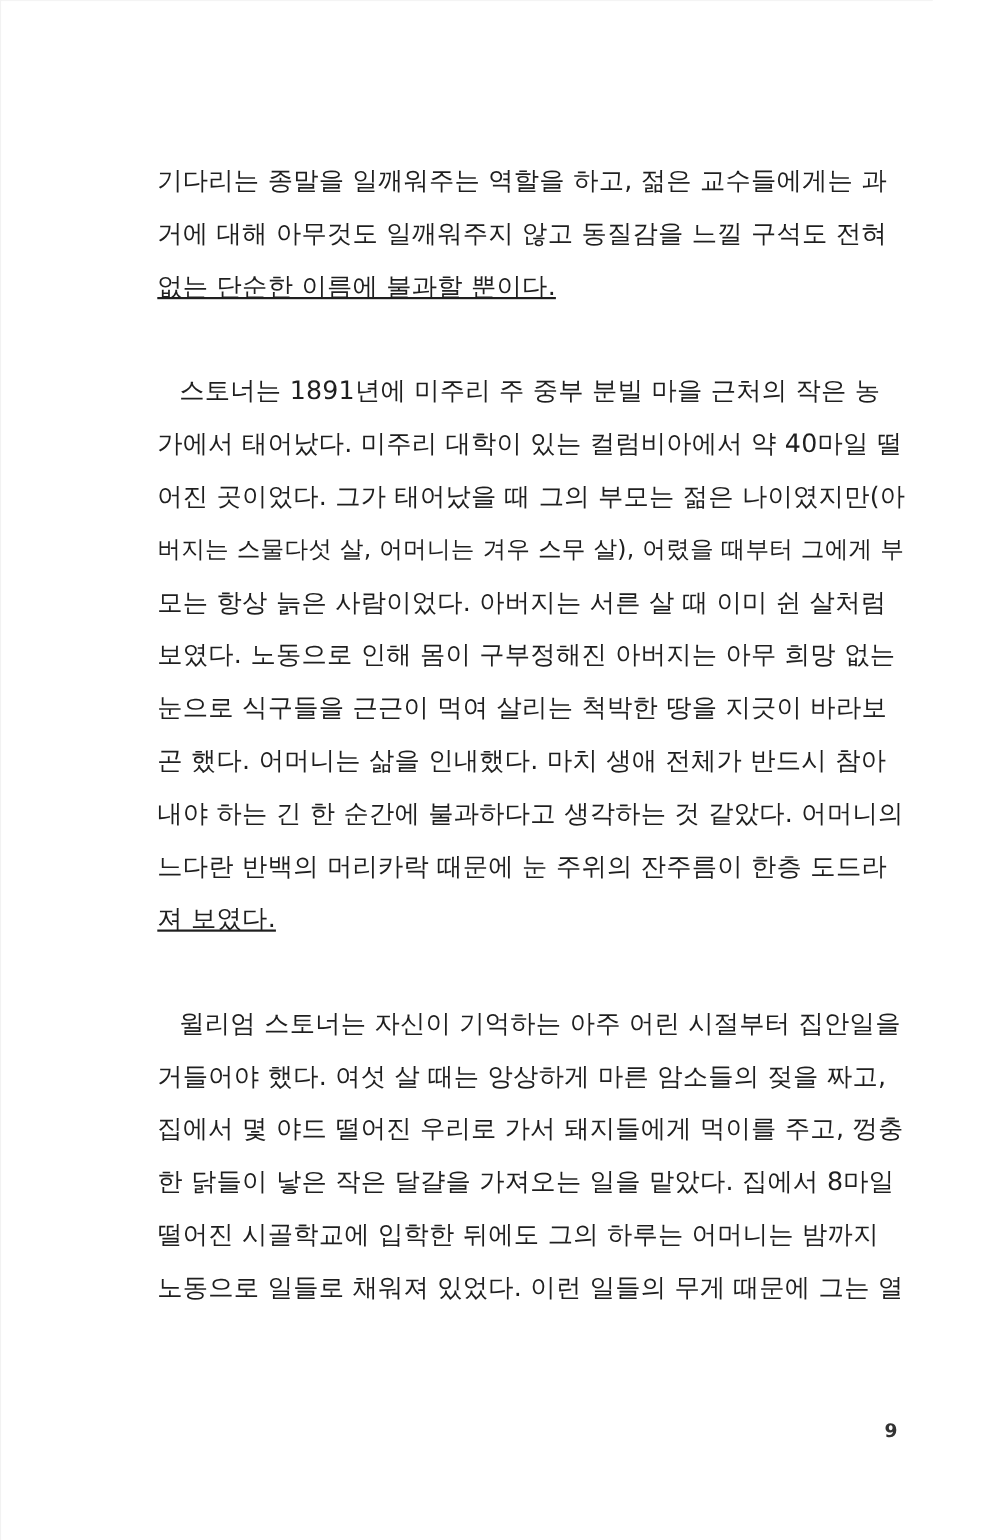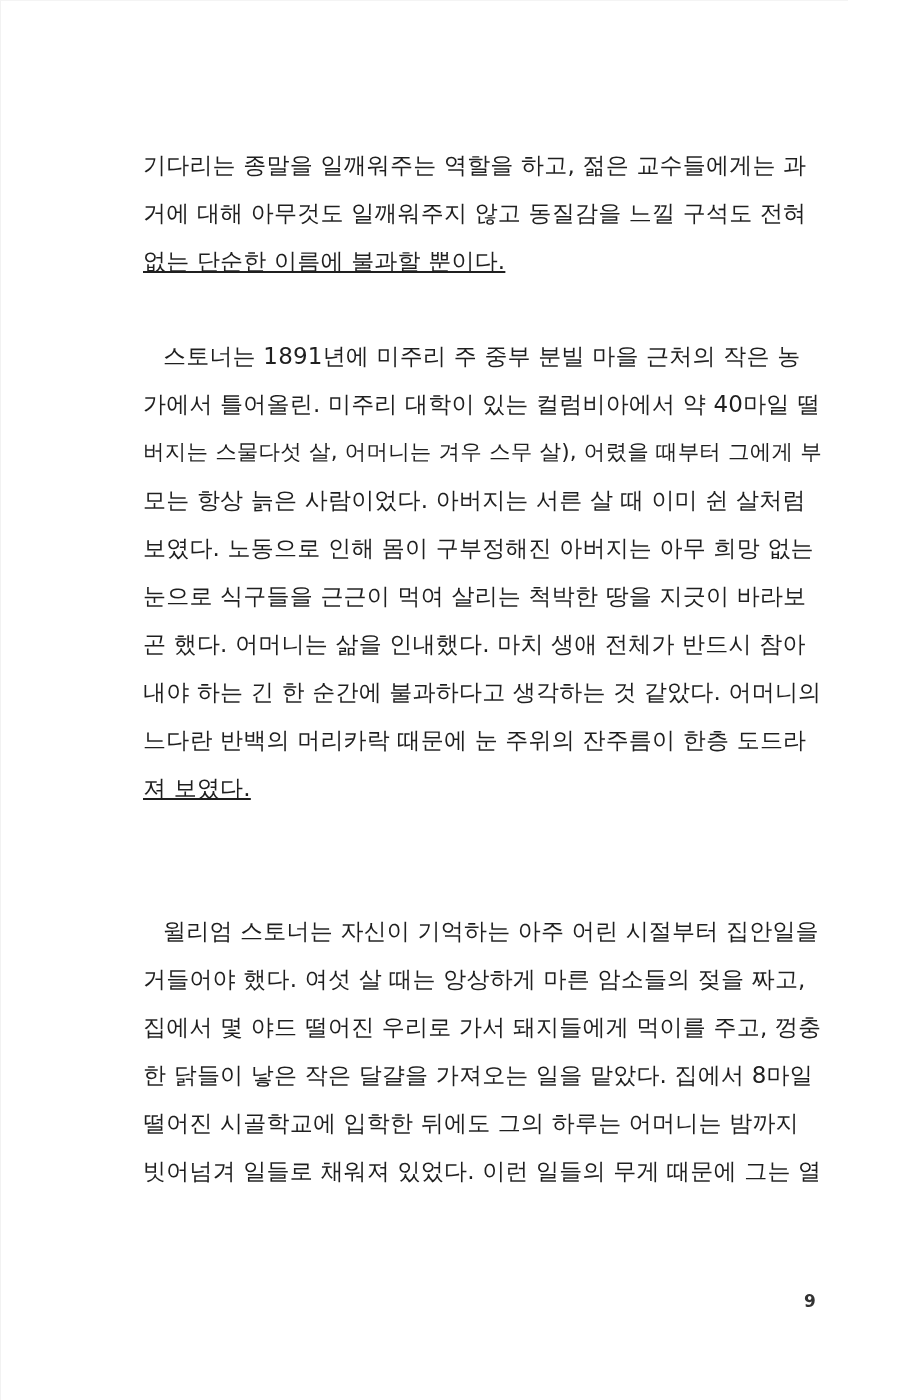--- a/index.html
+++ b/index.html
@@ -65,34 +65,35 @@
 <div class="page">
 
   <div class="text-block" id="para1">
     <span class="line">기다리는 종말을 일깨워주는 역할을 하고, 젊은 교수들에게는 과</span>
     <span class="line">거에 대해 아무것도 일깨워주지 않고 동질감을 느낄 구석도 전혀</span>
     <span class="line last">없는 단순한 이름에 불과할 뿐이다.</span>
   </div>
 
   <div class="text-block" id="para2">
     <span class="line indent">스토너는 1891년에 미주리 주 중부 분빌 마을 근처의 작은 농</span>
-    <span class="line">가에서 틀어올린. 미주리 대학이 있는 컬럼비아에서 약 40마일 떨</span>
+    <span class="line">가에서 태어났다. 미주리 대학이 있는 컬럼비아에서 약 40마일 떨</span>
+    <span class="line">어진 곳이었다. 그가 태어났을 때 그의 부모는 젊은 나이였지만(아</span>
     <span class="line" style="font-size:21.5px;">버지는 스물다섯 살, 어머니는 겨우 스무 살), 어렸을 때부터 그에게 부</span>
     <span class="line">모는 항상 늙은 사람이었다. 아버지는 서른 살 때 이미 쉰 살처럼</span>
     <span class="line">보였다. 노동으로 인해 몸이 구부정해진 아버지는 아무 희망 없는</span>
     <span class="line">눈으로 식구들을 근근이 먹여 살리는 척박한 땅을 지긋이 바라보</span>
     <span class="line">곤 했다. 어머니는 삶을 인내했다. 마치 생애 전체가 반드시 참아</span>
     <span class="line">내야 하는 긴 한 순간에 불과하다고 생각하는 것 같았다. 어머니의</span>
     <span class="line">느다란 반백의 머리카락 때문에 눈 주위의 잔주름이 한층 도드라</span>
     <span class="line last">져 보였다.</span>
   </div>
 
   <div class="text-block" id="para3">
     <span class="line indent">윌리엄 스토너는 자신이 기억하는 아주 어린 시절부터 집안일을</span>
     <span class="line">거들어야 했다. 여섯 살 때는 앙상하게 마른 암소들의 젖을 짜고,</span>
     <span class="line">집에서 몇 야드 떨어진 우리로 가서 돼지들에게 먹이를 주고, 껑충</span>
     <span class="line">한 닭들이 낳은 작은 달걀을 가져오는 일을 맡았다. 집에서 8마일</span>
     <span class="line">떨어진 시골학교에 입학한 뒤에도 그의 하루는 어머니는 밤까지</span>
-    <span class="line">빗어넘겨 일들로 채워져 있었다. 이런 일들의 무게 때문에 그는 열</span>
+    <span class="line">노동으로 일들로 채워져 있었다. 이런 일들의 무게 때문에 그는 열</span>
   </div>
 
   <div class="page-number">9</div>
 </div>
 
 </body></html>

